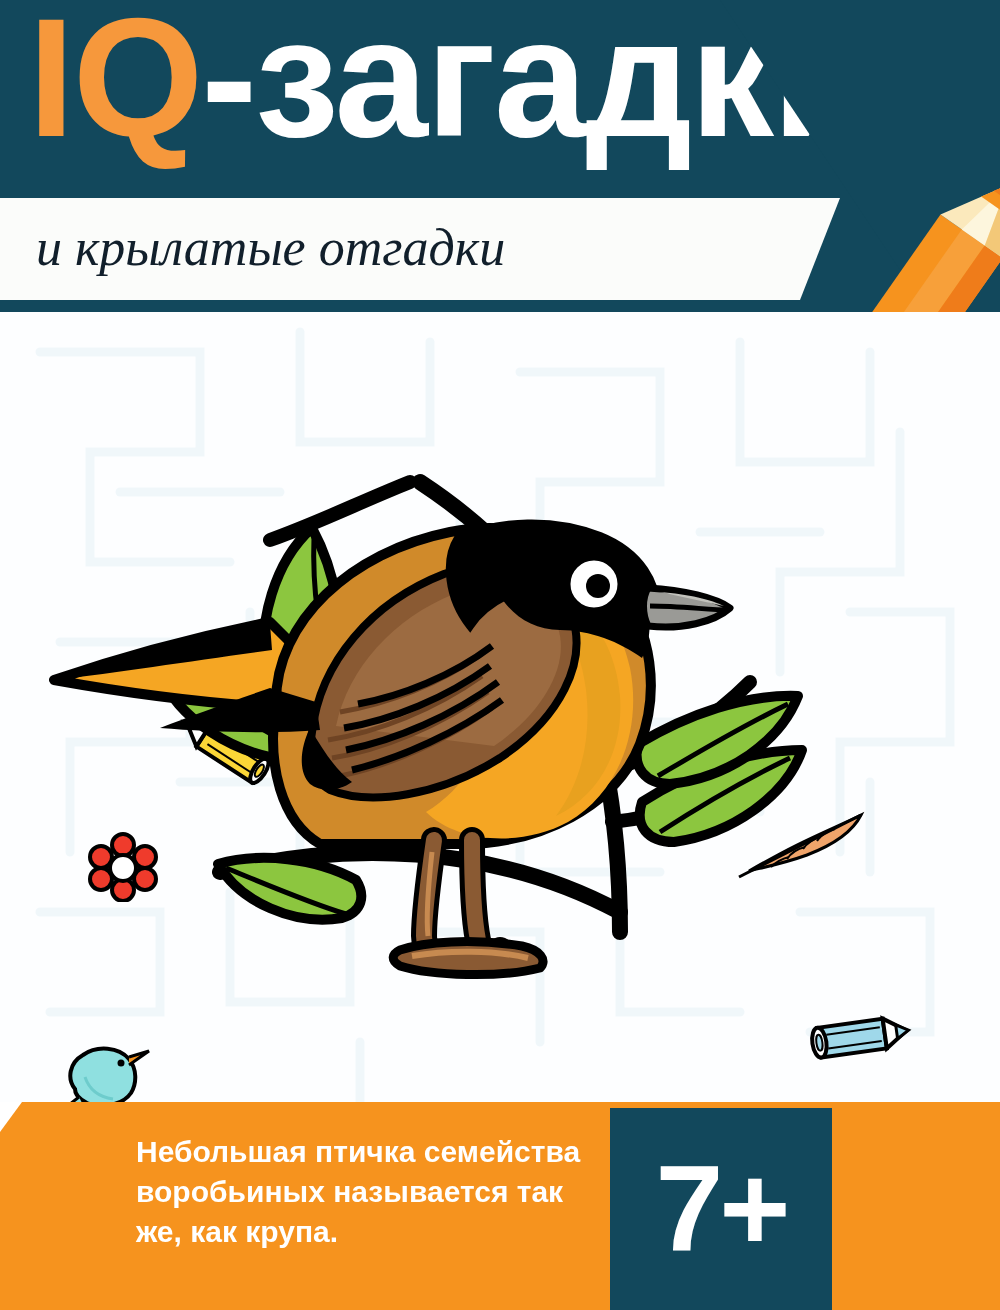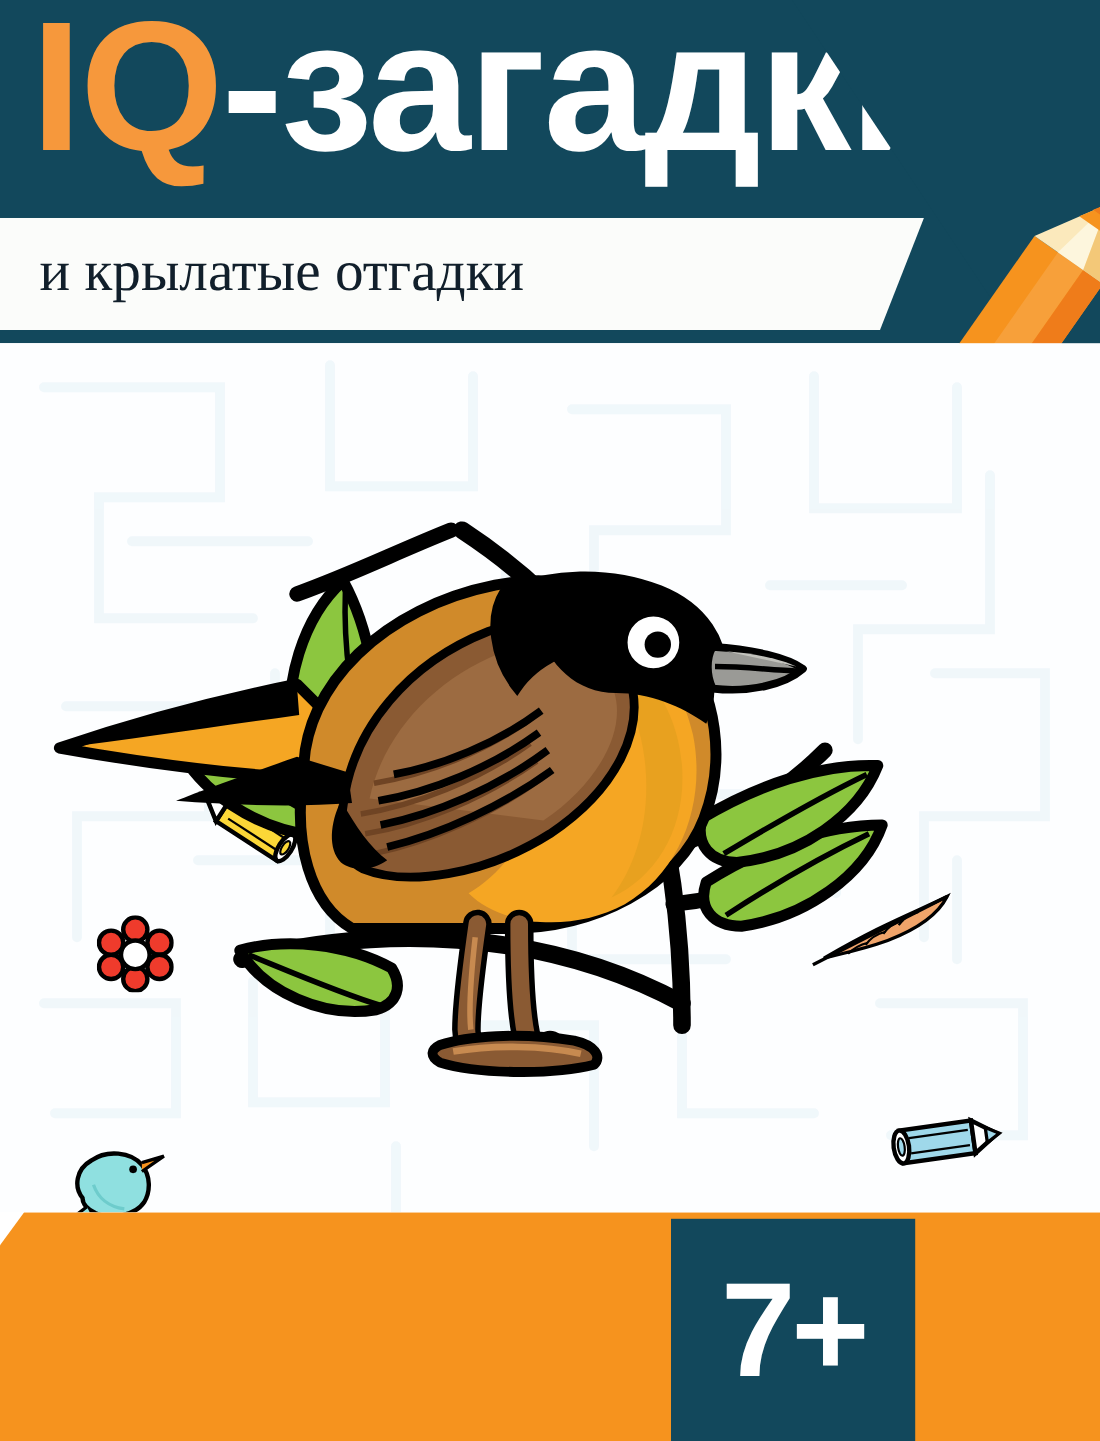--- a/index.html
+++ b/index.html
@@ -29,20 +29,21 @@
   
   .subtitle-banner{
     position:absolute;left:0;top:198px;
     width:840px;height:102px;
     background:#fbfcfa;
     clip-path:polygon(0 0, 840px 0, 800px 102px, 0 102px);
   }
   .subtitle-text{
     position:absolute;left:36px;top:218px;
     font-family:"Liberation Serif", serif;
+    font-style:italic;
     font-size:52px;
     color:#111f2b;
     letter-spacing:0px;
     white-space:nowrap;
   }
 
   
   .corner-triangle{
     position:absolute;right:0;top:0;width:280px;height:420px;
     background:#12485c;
@@ -315,16 +316,17 @@
         <path d="M452 468 C452 514 454 548 458 568 C460 578 470 582 480 578" fill="none" stroke="#8a5a33" stroke-width="16" stroke-linecap="round"></path>
 
         <path d="M380 578 C404 570 452 566 502 574 C520 578 528 588 520 596
                  C480 606 412 604 380 594 C370 588 372 582 380 578 Z" fill="#8a5a33" stroke="#000" stroke-width="9" stroke-linejoin="round"></path>
         <path d="M392 584 C428 578 474 578 508 586" stroke="#c78a50" stroke-width="6" fill="none"></path>
       </g>
     </svg>
   </div>
 
   <div class="bottom-bar"></div>
+  <div class="riddle">Небольшая птичка семейства воробьиных называется так же, как крупа.</div>
   <div class="age-badge"></div>
   <div class="age-text">7+</div>
 
 </div>
 
 </body></html>

